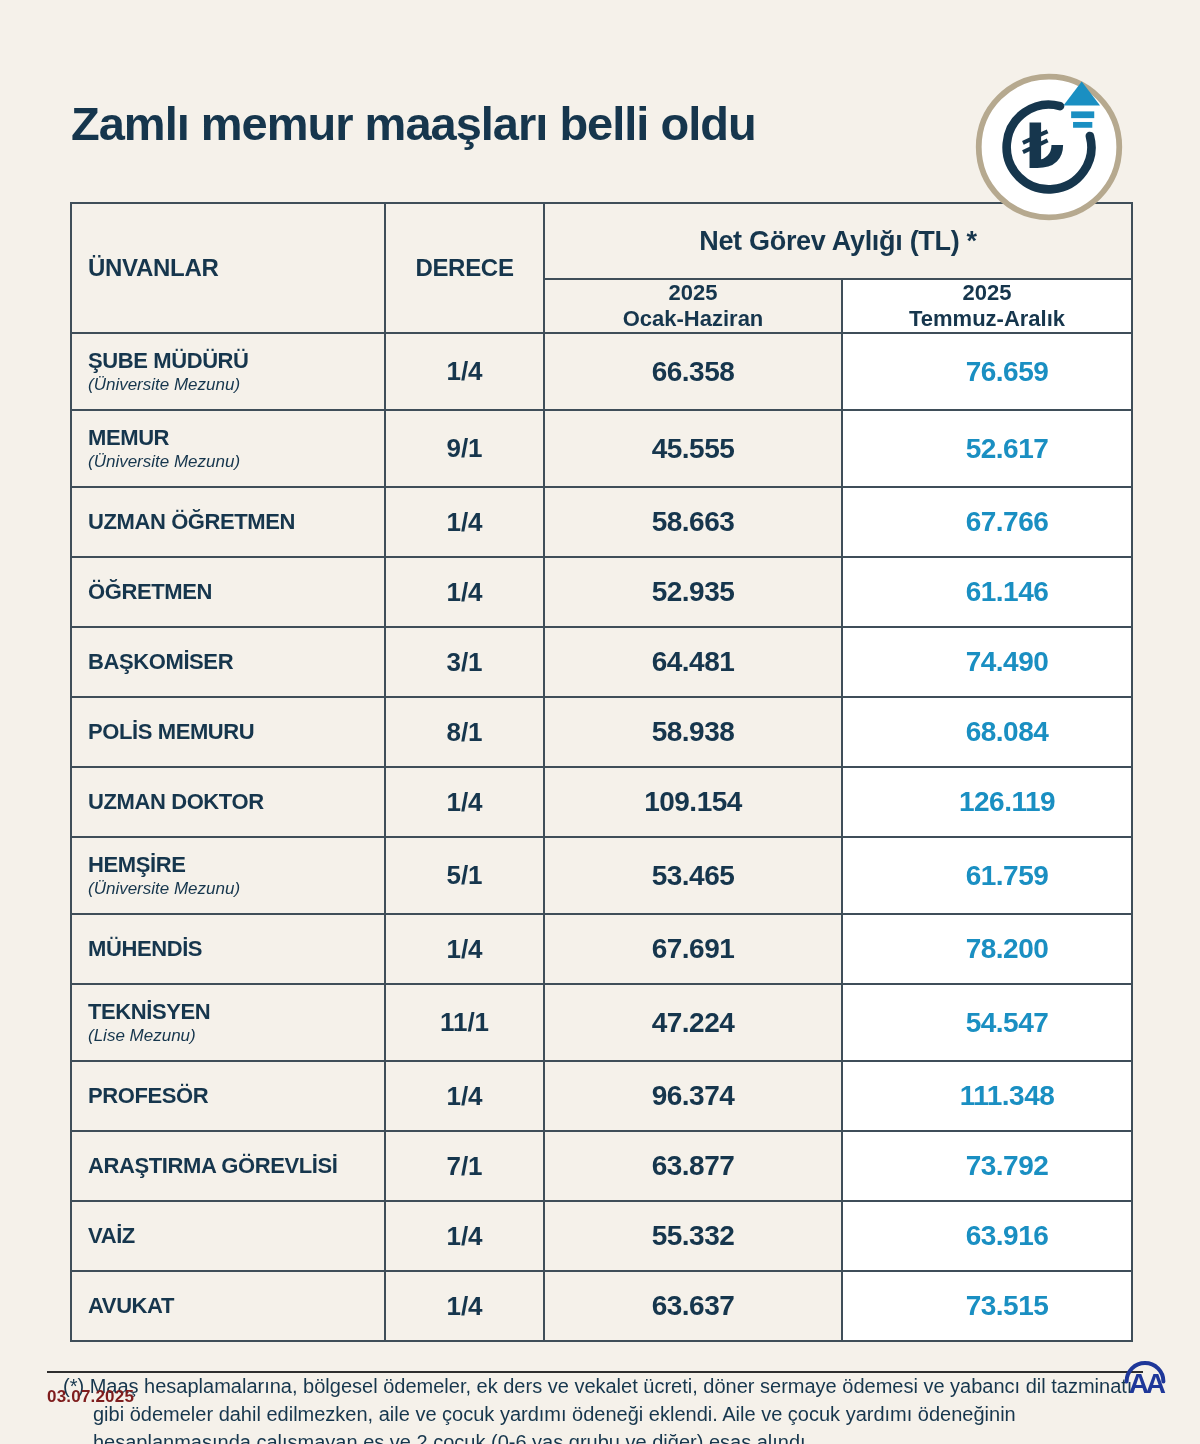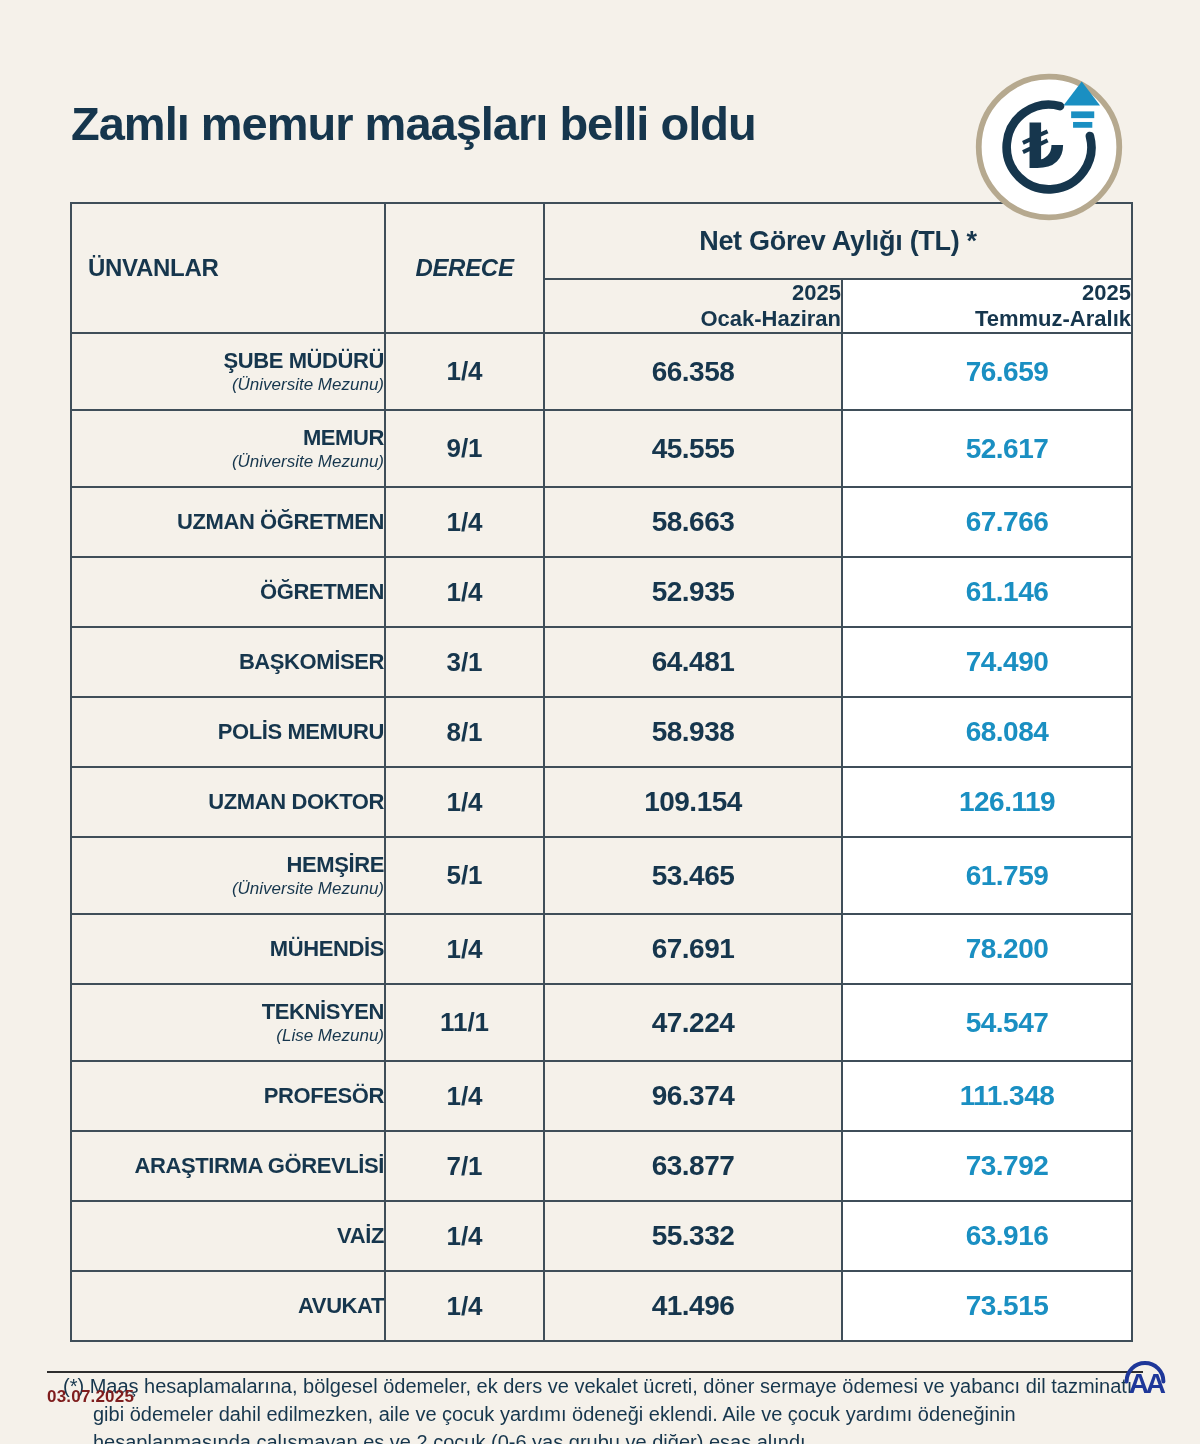--- a/index.html
+++ b/index.html
@@ -41,33 +41,33 @@
     margin:0 0 0 70px;width:1061px;
   }
   .salary col.c1{width:314px;} .salary col.c2{width:159px;}
   .salary col.c3{width:298px;} .salary col.c4{width:290px;}
   .salary th,.salary td{
     border:2px solid var(--border);
     vertical-align:middle;text-align:center;
     padding:0;
   }
   .salary thead tr.hrow1 th{height:76px;}
-  .salary thead tr.hrow2 th{height:49px;text-align:right;}
+  .salary thead tr.hrow2 th{height:49px;}
   .th-unvan{
     text-align:left !important;padding-left:16px !important;
     font-size:24px;font-weight:bold;letter-spacing:-0.3px;
   }
-  .th-derece{font-size:24px;font-weight:bold;letter-spacing:-0.3px;font-style:italic;}
+  .th-derece{font-size:24px;font-weight:bold;letter-spacing:-0.3px;}
   .th-net{font-size:27px;font-weight:bold;letter-spacing:-0.3px;margin-left:11px;}
   .th-period{font-size:22px;font-weight:bold;line-height:26px;}
   .th-period .p-year,.th-period .p-label{display:block;}
   .cell-white{background:var(--white-cell);}
   tr.row-single{height:70px;}
   tr.row-double{height:77px;}
-  td.c-title{text-align:right;padding-left:16px;}
+  td.c-title{text-align:left;padding-left:16px;}
   .job{font-size:22px;font-weight:bold;letter-spacing:-0.4px;line-height:26px;}
   .sub{font-size:17px;font-style:italic;line-height:20px;margin-top:1px;}
   td.c-derece{font-size:26px;font-weight:bold;}
   td.c-v1{font-size:28px;font-weight:bold;letter-spacing:-0.5px;}
   td.c-v2{font-size:28px;font-weight:bold;letter-spacing:-0.5px;color:var(--accent-blue);padding-left:40px;}
   
   .footnote{
     margin:30px 62px 0 63px;
     font-size:20px;line-height:28px;color:var(--navy);
     padding-left:30px;text-indent:-30px;
@@ -258,21 +258,21 @@
     <td class="c-v1">55.332</td>
     <td class="c-v2 cell-white">63.916</td>
   </tr>
 
   <tr class="row-single">
     <td class="c-title">
       <div class="job">AVUKAT</div>
 
     </td>
     <td class="c-derece">1/4</td>
-    <td class="c-v1">41.496</td>
+    <td class="c-v1">63.637</td>
     <td class="c-v2 cell-white">73.515</td>
   </tr>
 </tbody>
 </table>
 
 <p class="footnote">(*) Maaş hesaplamalarına, bölgesel ödemeler, ek ders ve vekalet ücreti, döner sermaye ödemesi ve yabancı dil tazminatı gibi ödemeler dahil edilmezken, aile ve çocuk yardımı ödeneği eklendi. Aile ve çocuk yardımı ödeneğinin hesaplanmasında çalışmayan eş ve 2 çocuk (0-6 yaş grubu ve diğer) esas alındı</p>
 
 <hr class="footer-divider">
 <div class="publish-date">03.07.2025</div>
 <svg class="aa-logo" viewBox="0 0 60 60" aria-hidden="true">

